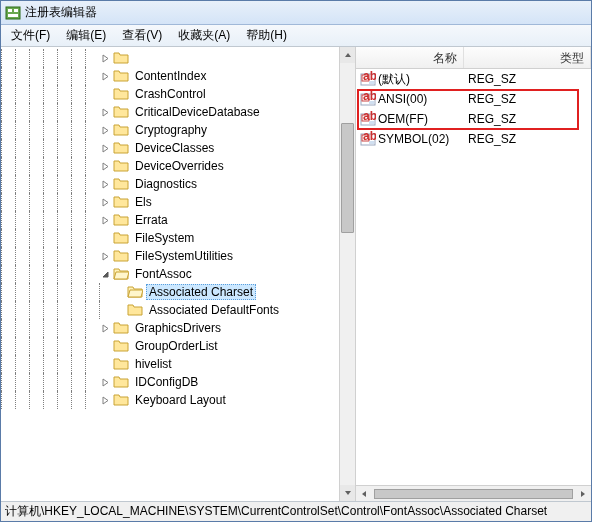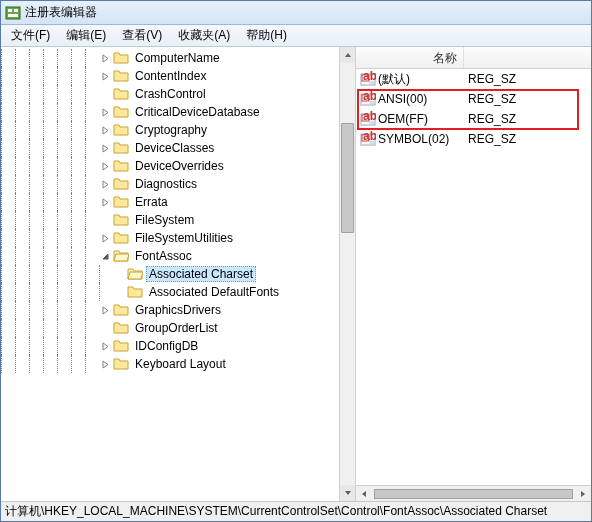--- a/index.html
+++ b/index.html
@@ -78,21 +78,20 @@
           <span class="tree-indent" style="width:14px"></span>
           <span class="tree-expander">
             <svg width="9" height="9" viewBox="0 0 9 9">
               <path d="M2 1 L7 4.5 L2 8 Z" fill="none" stroke="#808080"></path>
             </svg>
           </span>
           <span class="tree-folder"><svg viewBox="0 0 16 14">
   <path d="M1 3 L1 12 L15 12 L15 4 L7 4 L6 2 L1 2 Z" fill="#ffe79c" stroke="#c9a335"></path>
 
 </svg></span>
-          <span class="tree-label">ComputerName</span>
         </div>
         <div class="tree-row">
           <span class="tree-indent" style="width:14px"></span>
           <span class="tree-indent" style="width:14px"></span>
           <span class="tree-indent" style="width:14px"></span>
           <span class="tree-indent" style="width:14px"></span>
           <span class="tree-indent" style="width:14px"></span>
           <span class="tree-indent" style="width:14px"></span>
           <span class="tree-indent" style="width:14px"></span>
           <span class="tree-expander">
@@ -208,20 +207,39 @@
           <span class="tree-expander">
             <svg width="9" height="9" viewBox="0 0 9 9">
               <path d="M2 1 L7 4.5 L2 8 Z" fill="none" stroke="#808080"></path>
             </svg>
           </span>
           <span class="tree-folder"><svg viewBox="0 0 16 14">
   <path d="M1 3 L1 12 L15 12 L15 4 L7 4 L6 2 L1 2 Z" fill="#ffe79c" stroke="#c9a335"></path>
 
 </svg></span>
           <span class="tree-label">Diagnostics</span>
+        </div>
+        <div class="tree-row">
+          <span class="tree-indent" style="width:14px"></span>
+          <span class="tree-indent" style="width:14px"></span>
+          <span class="tree-indent" style="width:14px"></span>
+          <span class="tree-indent" style="width:14px"></span>
+          <span class="tree-indent" style="width:14px"></span>
+          <span class="tree-indent" style="width:14px"></span>
+          <span class="tree-indent" style="width:14px"></span>
+          <span class="tree-expander">
+            <svg width="9" height="9" viewBox="0 0 9 9">
+              <path d="M2 1 L7 4.5 L2 8 Z" fill="none" stroke="#808080"></path>
+            </svg>
+          </span>
+          <span class="tree-folder"><svg viewBox="0 0 16 14">
+  <path d="M1 3 L1 12 L15 12 L15 4 L7 4 L6 2 L1 2 Z" fill="#ffe79c" stroke="#c9a335"></path>
+
+</svg></span>
+          <span class="tree-label">Els</span>
         </div>
         <div class="tree-row">
           <span class="tree-indent" style="width:14px"></span>
           <span class="tree-indent" style="width:14px"></span>
           <span class="tree-indent" style="width:14px"></span>
           <span class="tree-indent" style="width:14px"></span>
           <span class="tree-indent" style="width:14px"></span>
           <span class="tree-indent" style="width:14px"></span>
           <span class="tree-indent" style="width:14px"></span>
           <span class="tree-expander">
@@ -346,20 +364,35 @@
           <span class="tree-indent" style="width:14px"></span>
           <span class="tree-indent" style="width:14px"></span>
           <span class="tree-indent" style="width:14px"></span>
           <span class="tree-indent" style="width:14px"></span>
           <span class="tree-expander"></span>
           <span class="tree-folder"><svg viewBox="0 0 16 14">
   <path d="M1 3 L1 12 L15 12 L15 4 L7 4 L6 2 L1 2 Z" fill="#ffe79c" stroke="#c9a335"></path>
 
 </svg></span>
           <span class="tree-label">GroupOrderList</span>
+        </div>
+        <div class="tree-row">
+          <span class="tree-indent" style="width:14px"></span>
+          <span class="tree-indent" style="width:14px"></span>
+          <span class="tree-indent" style="width:14px"></span>
+          <span class="tree-indent" style="width:14px"></span>
+          <span class="tree-indent" style="width:14px"></span>
+          <span class="tree-indent" style="width:14px"></span>
+          <span class="tree-indent" style="width:14px"></span>
+          <span class="tree-expander"></span>
+          <span class="tree-folder"><svg viewBox="0 0 16 14">
+  <path d="M1 3 L1 12 L15 12 L15 4 L7 4 L6 2 L1 2 Z" fill="#ffe79c" stroke="#c9a335"></path>
+
+</svg></span>
+          <span class="tree-label">hivelist</span>
         </div>
         <div class="tree-row">
           <span class="tree-indent" style="width:14px"></span>
           <span class="tree-indent" style="width:14px"></span>
           <span class="tree-indent" style="width:14px"></span>
           <span class="tree-indent" style="width:14px"></span>
           <span class="tree-indent" style="width:14px"></span>
           <span class="tree-indent" style="width:14px"></span>
           <span class="tree-indent" style="width:14px"></span>
           <span class="tree-expander">
@@ -404,20 +437,21 @@
         <svg width="8" height="8" viewBox="0 0 8 8">
             <path d="M4 6 L7 2 L1 2 Z" fill="#606060"></path>
           </svg>
       </div>
     </div>
   </div>
 
   <div class="list-pane">
     <div class="list-header">
       <div class="list-header-cell" style="width:108px">名称</div>
+      <div class="list-header-cell" style="flex:1">类型</div>
     </div>
     <div class="list-body" id="list-body">
 
       <div class="list-row">
           <div class="list-cell" style="width:108px">
       <span class="value-icon"><svg viewBox="0 0 16 16">
   <rect x="1" y="3" width="14" height="11" fill="#fff" stroke="#9aa7c0"></rect>
   <rect x="2" y="4" width="7" height="6" fill="#fff" stroke="#cc4040"></rect>
   <text x="3" y="9" font-size="6" fill="#cc3030" font-family="Arial" font-weight="bold">ab</text>
   <rect x="9" y="10" width="5" height="3" fill="#d0dff0"></rect>

